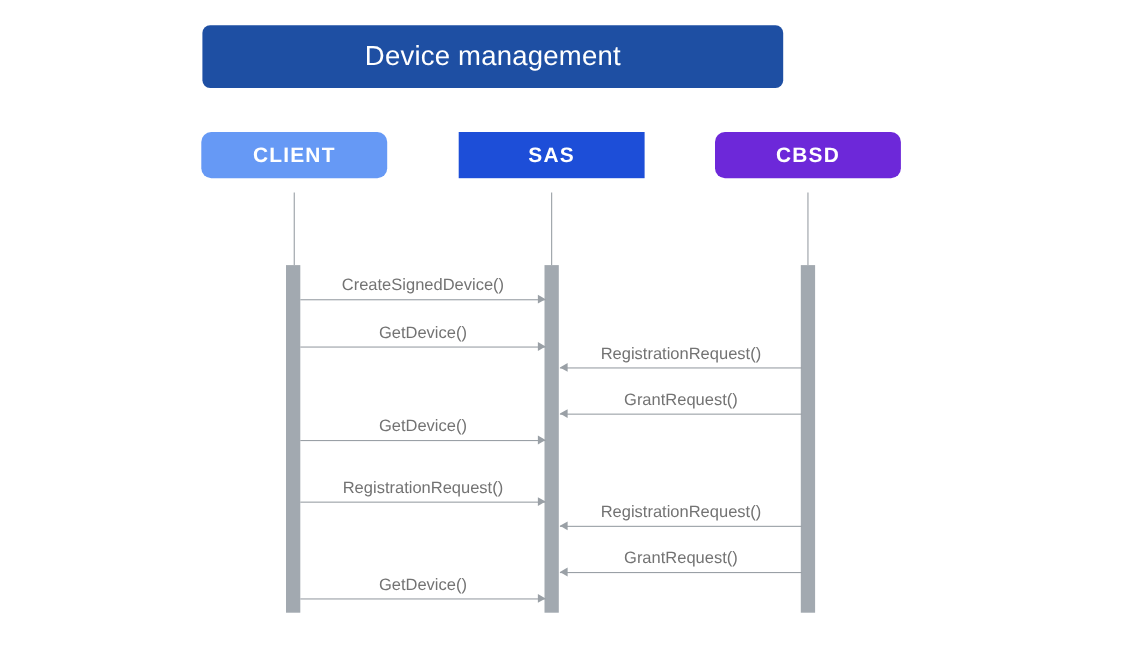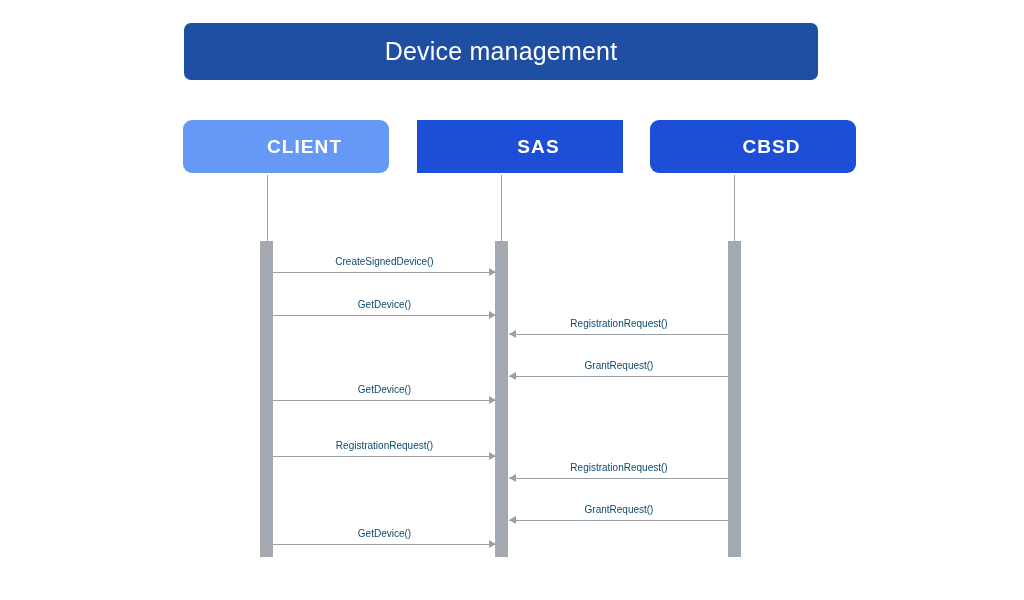--- a/index.html
+++ b/index.html
@@ -18,45 +18,44 @@
     width: 1024px;
     height: 600px;
     background: #ffffff;
   }
 
   
   #title-banner {
     position: absolute;
     left: 184px;
     top: 23px;
-    width: 634px;
+    width: 528px;
     height: 57px;
     background: #1e4fa3;
     border-radius: 7px;
     display: flex;
     align-items: center;
     justify-content: center;
   }
   #title-banner .title-text {
     color: #ffffff;
     font-size: 25px;
     font-weight: 400;
     letter-spacing: 0.2px;
     line-height: 1;
   }
 
   
   .participant-box {
     position: absolute;
     top: 120px;
-    height: 53px;
+    height: 42px;
     display: flex;
     align-items: center;
     justify-content: center;
-    padding-left: 37px;
   }
   .participant-box .participant-label {
     color: #ffffff;
     font-size: 19px;
     font-weight: 700;
     letter-spacing: 1.1px;
     line-height: 1;
   }
   .pb-client {
     left: 183px;
@@ -66,21 +65,21 @@
   }
   .pb-sas {
     left: 417px;
     width: 169px;
     background: #1d4ed8;
     border-radius: 0px;
   }
   .pb-cbsd {
     left: 650px;
     width: 169px;
-    background: #1d4ed8;
+    background: #6d28d9;
     border-radius: 9px;
   }
 
   
   .lifeline {
     position: absolute;
     top: 175px;
     width: 1px;
     height: 66px;
     background: #9aa0a6;
@@ -123,22 +122,22 @@
   .message.dir-left .msg-head {
     left: 0;
     border-right: 7px solid #9aa0a6;
   }
   .message .msg-label {
     position: absolute;
     left: 0;
     width: 100%;
     bottom: 6px;
     text-align: center;
-    color: #0c4a6e;
-    font-size: 10px;
+    color: #737373;
+    font-size: 15px;
     font-weight: 400;
     line-height: 1;
     white-space: nowrap;
   }
 </style>
 </head>
 <body>
 
 <div id="canvas">
 

